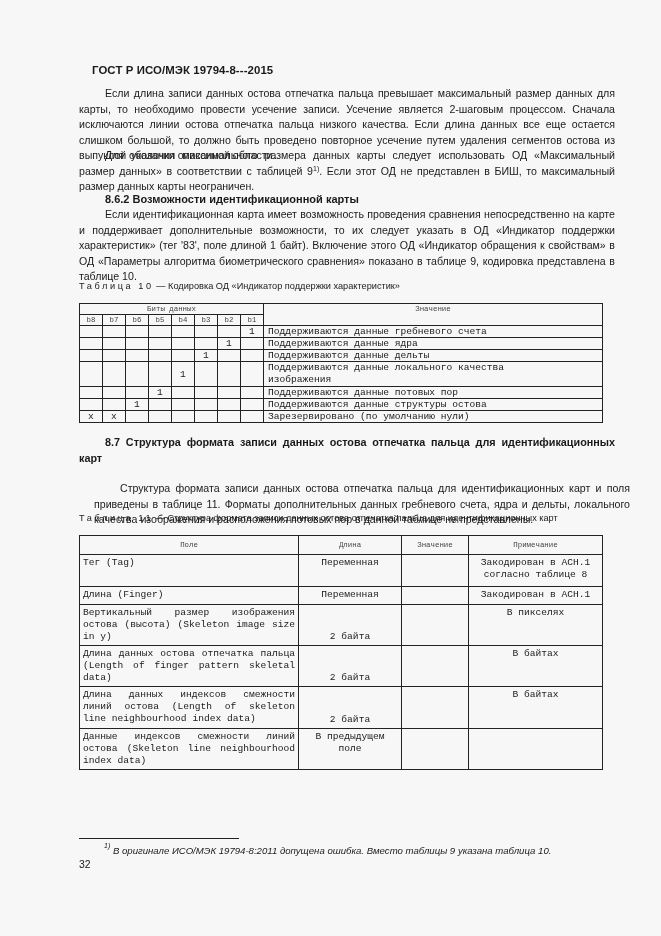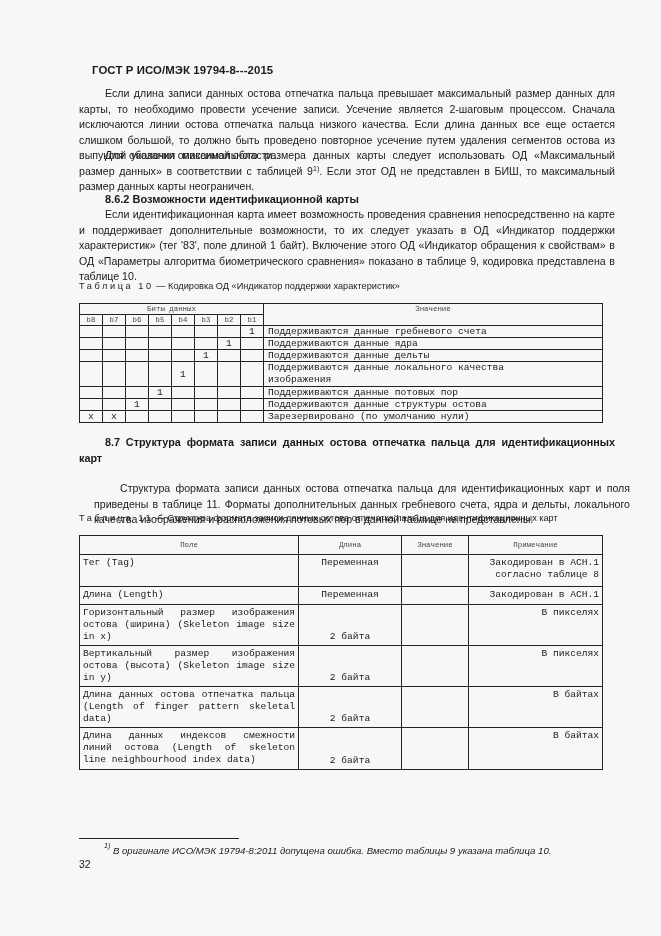--- a/index.html
+++ b/index.html
@@ -21,21 +21,21 @@
   #t10 tr.tall td { height:22px; }
   #t10 td.val { padding-left:4px; }
   #t10 { border:1.5px solid #111; }
   #t11 { left:79px; top:535px; width:524px; font-size:9.6px; }
   #t11 th { font-size:7.4px; color:#444; height:18px; }
   #t11 td { vertical-align:top; line-height:12px; padding:2px 3px; }
   #t11 td.f { text-align:justify; width:212px;margin-left:26px; }
   #t11 td.len { width:96px; text-align:center; vertical-align:bottom; }
   #t11 td.len.top { vertical-align:top; }
   #t11 td.v { width:60px; }
-  #t11 td.n { text-align:right; }
+  #t11 td.n { text-align:center; }
   #t11 tr.thick td { border-top:2px solid #111; }
   .fnline { position:absolute; left:79px; top:838px; width:160px; border-top:1px solid #222; }
   .fn { position:absolute; left:104px; top:845px; font-size:9.6px; font-style:italic; }
   .pnum { position:absolute; left:79px; top:859px; font-size:10.4px; }
 </style>
 </head>
 <body>
 
 <div class="hdr">ГОСТ Р ИСО/МЭК 19794-8---2015</div>
 
@@ -159,47 +159,47 @@
     <th>Значение</th>
     <th>Примечание</th>
   </tr>
   <tr style="height:32px;">
     <td class="f">Тег (Tag)</td>
     <td class="len top">Переменная</td>
     <td class="v"></td>
     <td class="n">Закодирован в АСН.1 согласно таблице 8</td>
   </tr>
   <tr style="height:18px;">
-    <td class="f">Длина (Length)</td>
+    <td class="f">Длина (Finger)</td>
     <td class="len top">Переменная</td>
     <td class="v"></td>
     <td class="n">Закодирован в АСН.1</td>
-  </tr>
-  <tr style="height:30px;">
-    <td class="f">Горизонтальный размер изображения остова (ширина) (Skeleton image size in x)</td>
-    <td class="len">2 байта</td>
-    <td class="v"></td>
-    <td class="n">В пикселях</td>
   </tr>
   <tr style="height:30px;">
     <td class="f">Вертикальный размер изображения остова (высота) (Skeleton image size in y)</td>
     <td class="len">2 байта</td>
     <td class="v"></td>
     <td class="n">В пикселях</td>
   </tr>
   <tr style="height:30px;">
     <td class="f">Длина данных остова отпечатка пальца (Length of finger pattern skeletal data)</td>
     <td class="len">2 байта</td>
     <td class="v"></td>
     <td class="n">В байтах</td>
   </tr>
   <tr style="height:42px;">
     <td class="f">Длина данных индексов смежности линий остова (Length of skeleton line neighbourhood index data)</td>
     <td class="len">2 байта</td>
     <td class="v"></td>
     <td class="n">В байтах</td>
   </tr>
+  <tr style="height:30px;">
+    <td class="f">Данные индексов смежности линий остова (Skeleton line neighbourhood index data)</td>
+    <td class="len top">В предыдущем поле</td>
+    <td class="v"></td>
+    <td class="n"></td>
+  </tr>
 </tbody>
   </table>
 
 <div class="fnline"></div>
 <div class="fn"><sup>1)</sup><span> В оригинале ИСО/МЭК 19794-8:2011 допущена ошибка. Вместо таблицы 9 указана таблица 10.</span></div>
 <div class="pnum">32</div>
 
 </body></html>

